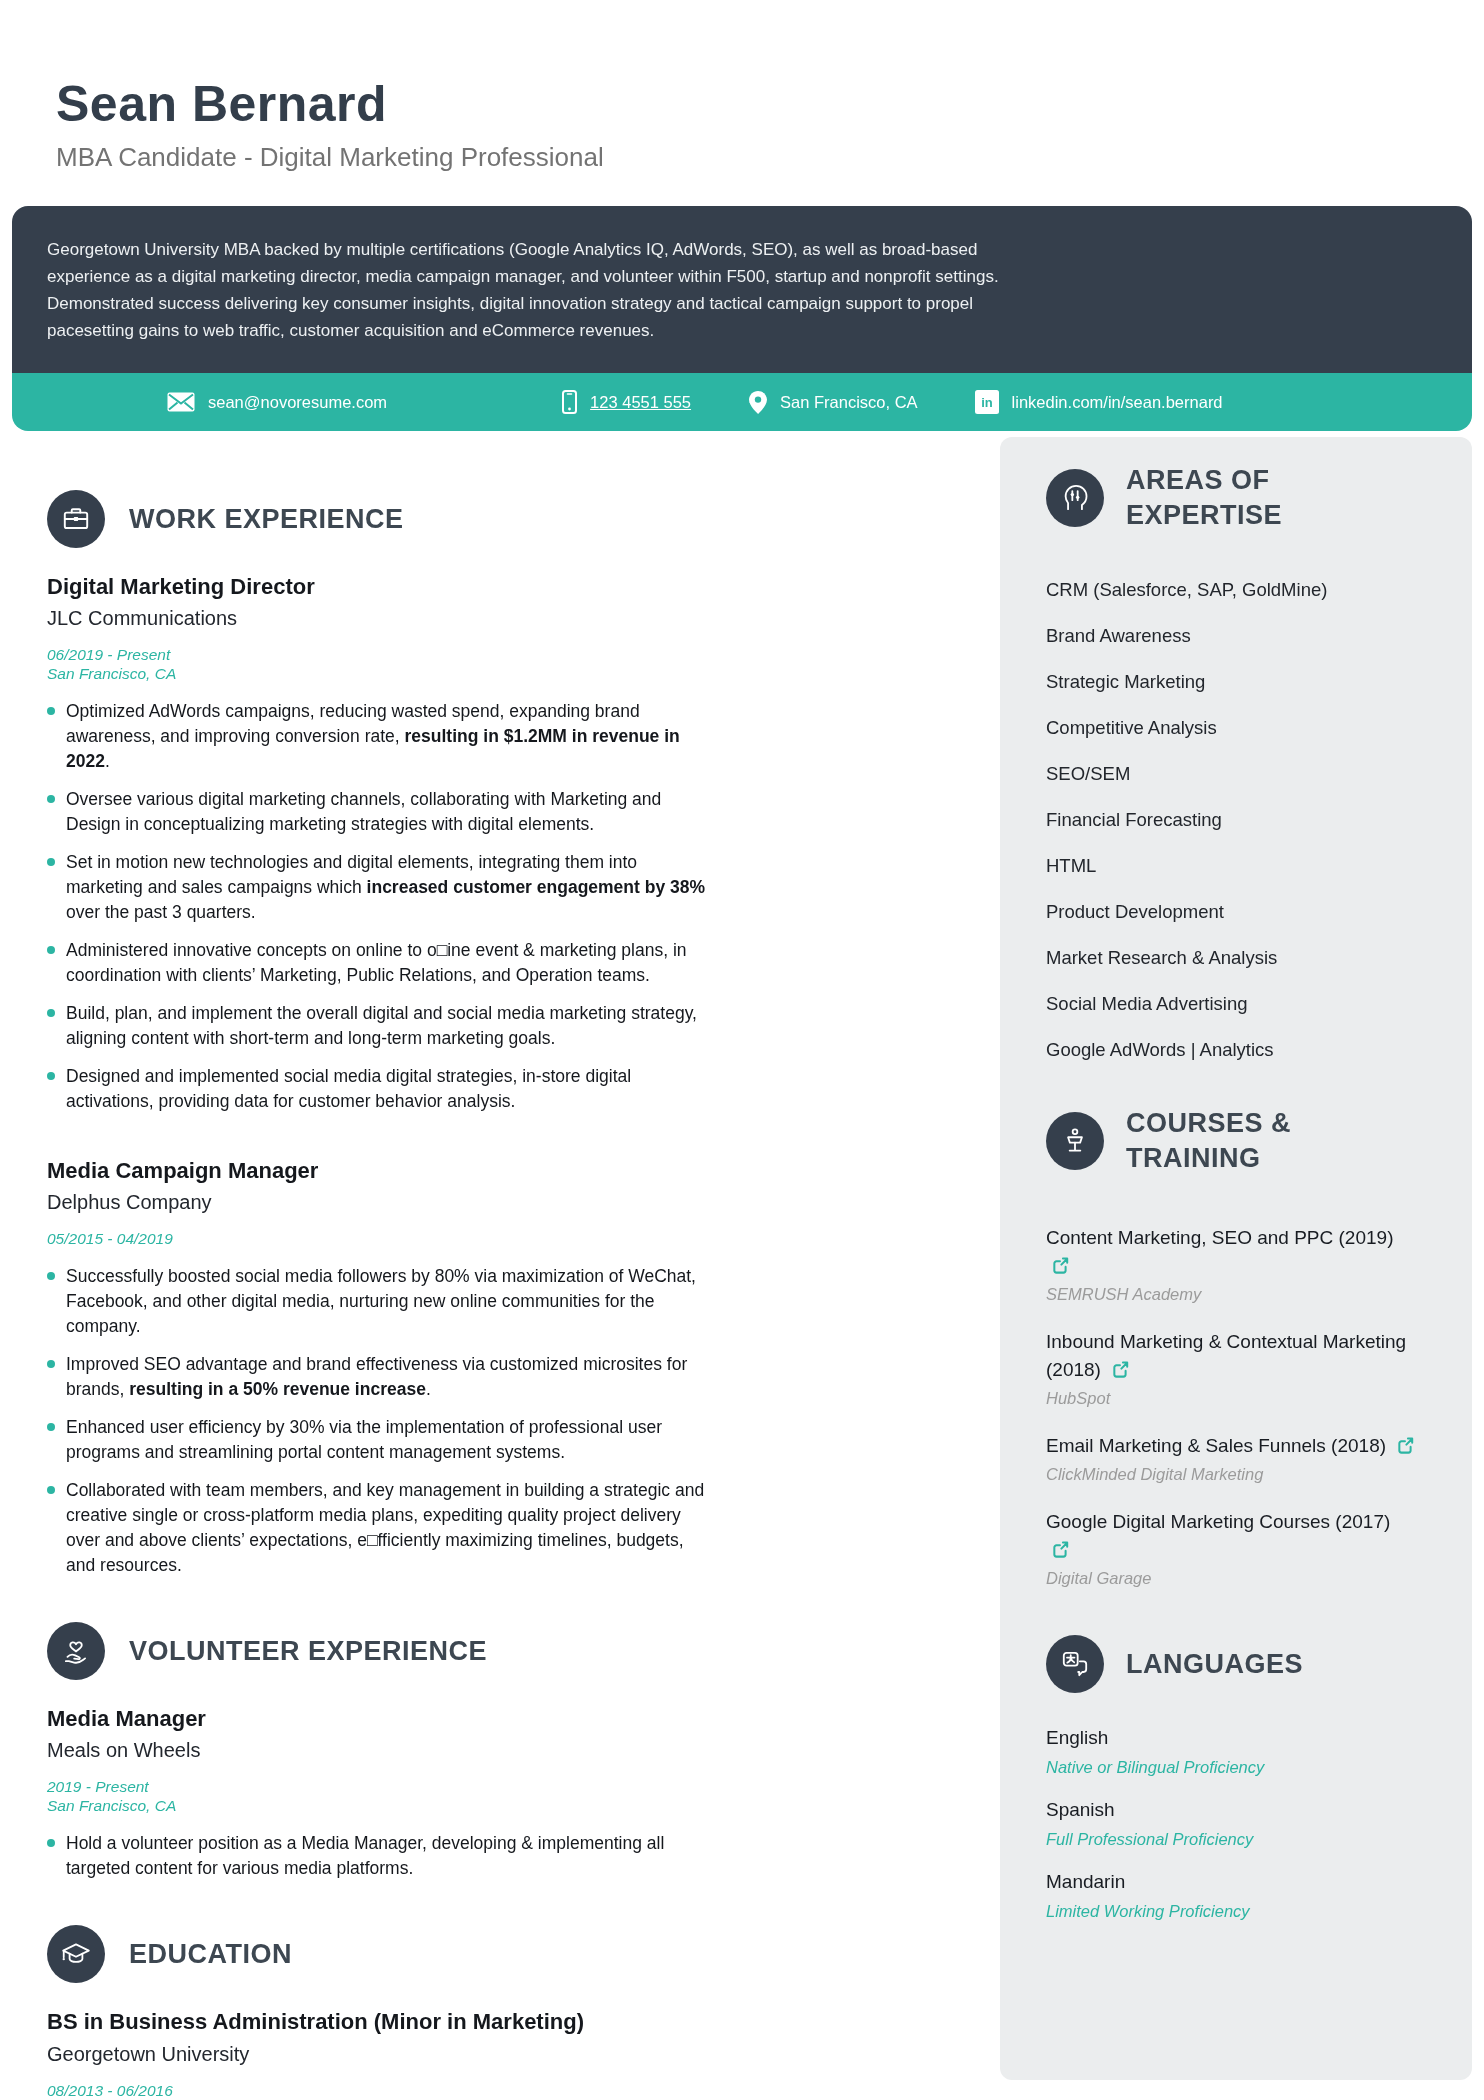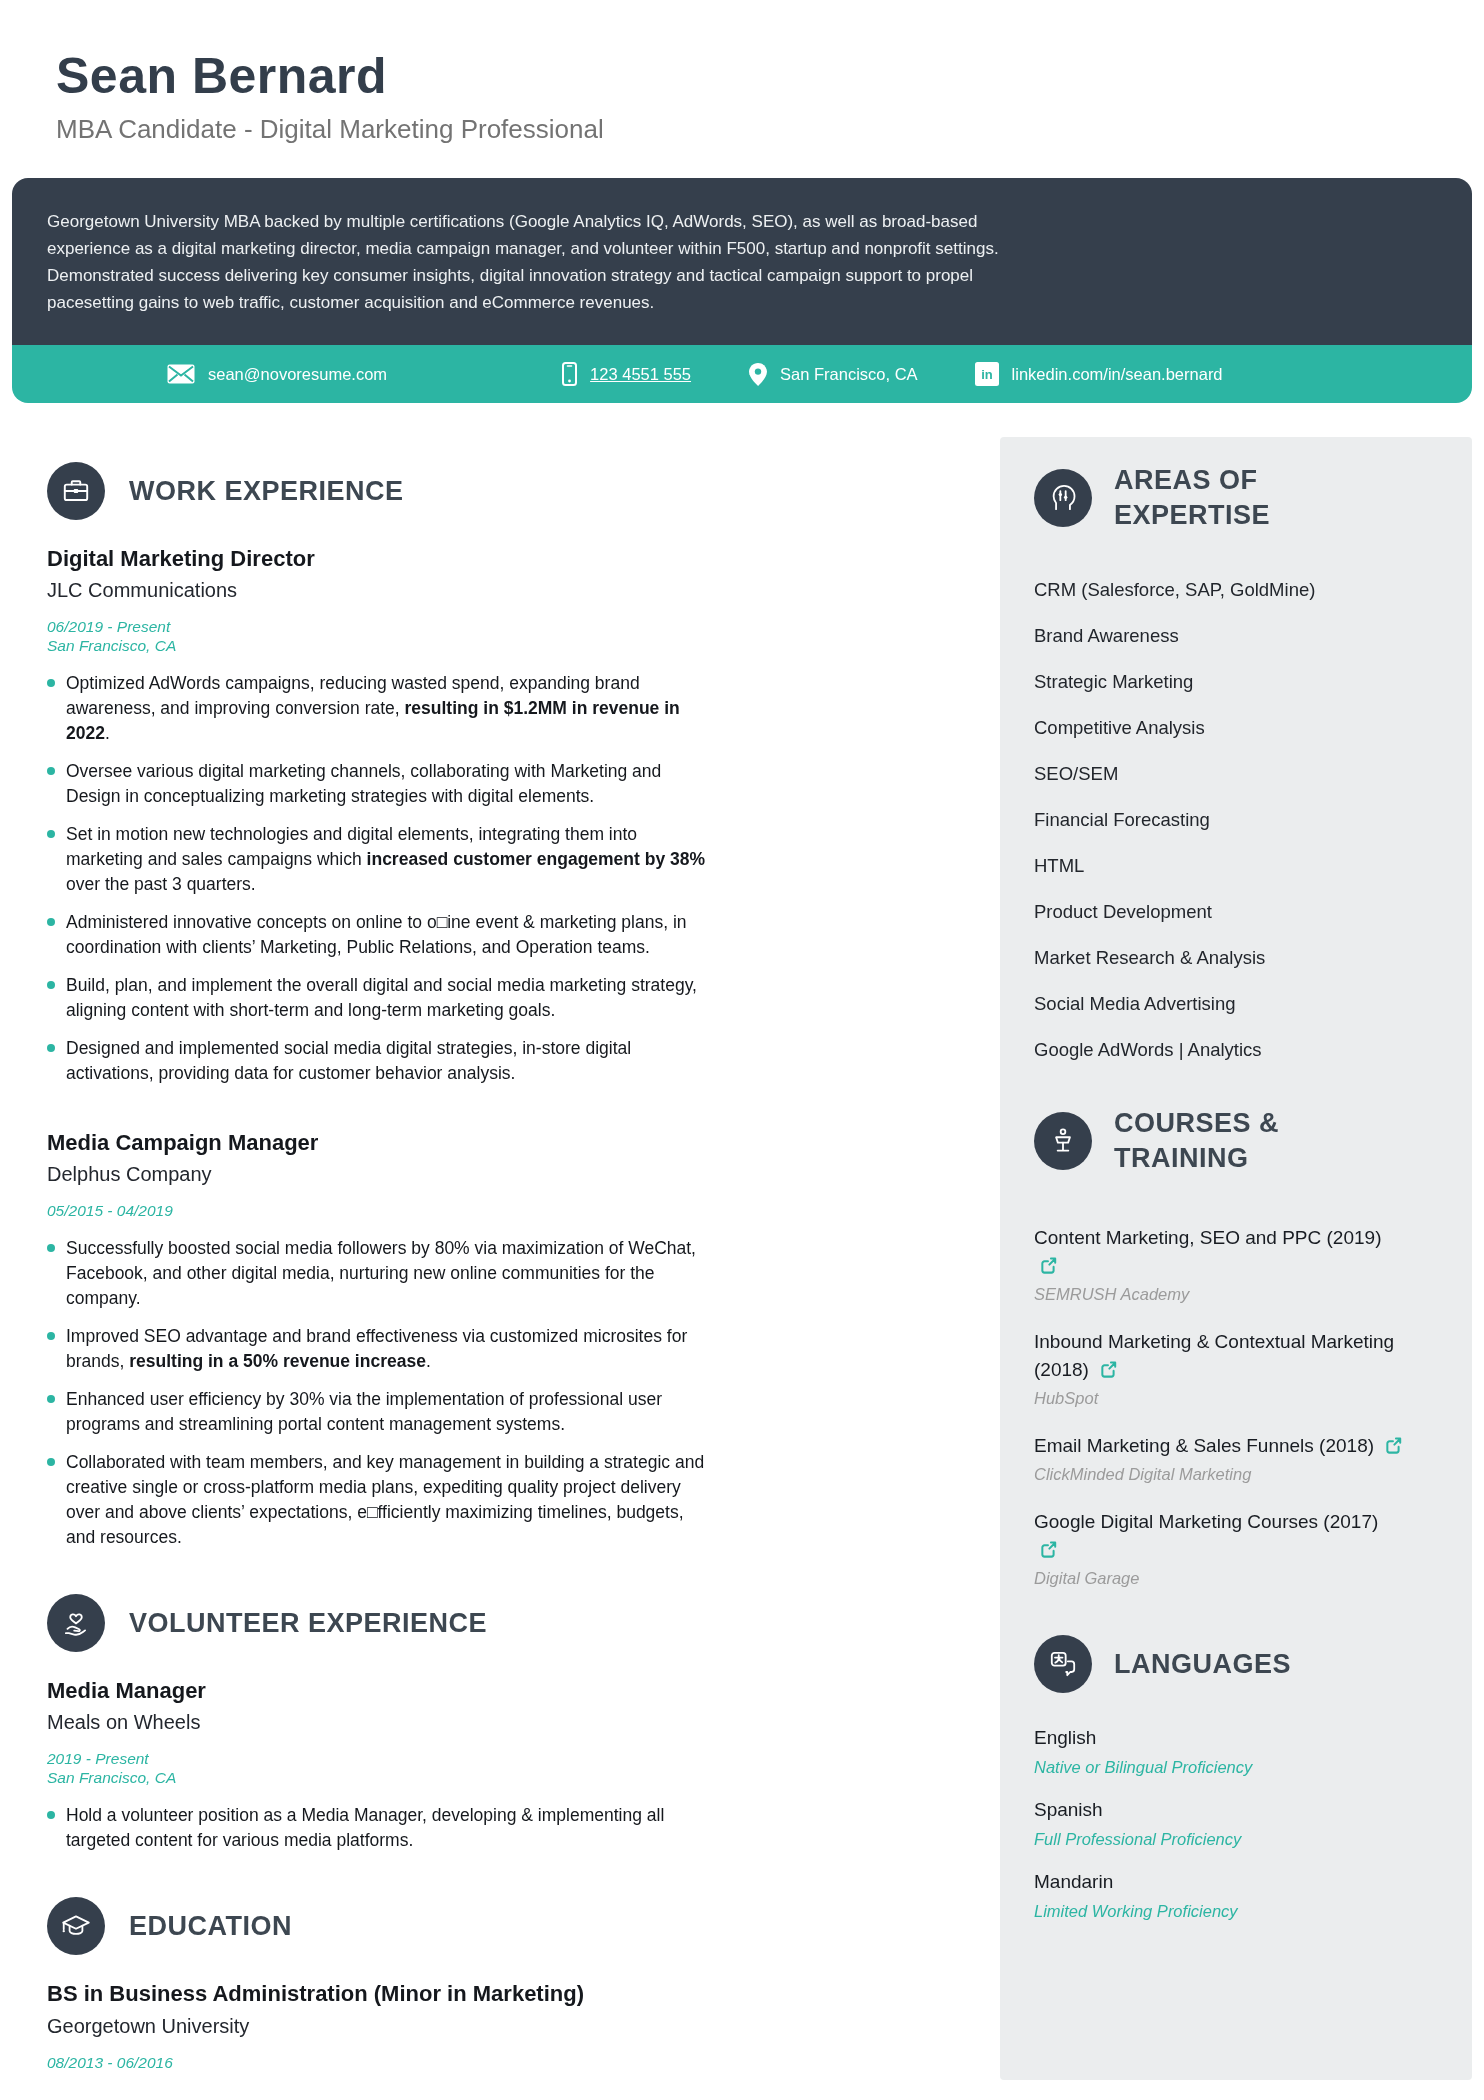--- a/index.html
+++ b/index.html
@@ -1,20 +1,20 @@
 <!DOCTYPE html>
 <html><head>
 <meta charset="utf-8">
 <style>
   html,body{margin:0;padding:0;background:#ffffff;}
   .page{position:relative;width:1484px;height:2100px;background:#fff;overflow:hidden;
         font-family:"Liberation Sans","DejaVu Sans",sans-serif;color:#16191E;}
 
   
-  .hdr{padding:50px 0 0 56px;}
+  .hdr{padding:78px 0 0 56px;}
   .hdr h1{margin:0;font-size:50px;line-height:52px;font-weight:600;color:#333E4B;letter-spacing:.5px;}
   .hdr .subtitle{margin-top:12px;font-size:26px;line-height:30px;color:#737373;}
 
   
   .summary-card{margin:34px 12px 0;border-radius:16px;overflow:hidden;}
   .summary{margin:0;background:#353F4C;color:#EDF0F2;font-size:17px;line-height:27px;
            padding:30px 40px 29px 35px;box-sizing:border-box;}
   .summary p{margin:0;max-width:992px;}
   .contact-bar{background:#2CB5A3;height:58px;display:flex;align-items:center;color:#fff;font-size:16.5px;}
   .contact-item{display:flex;align-items:center;gap:13px;white-space:nowrap;}
@@ -42,21 +42,21 @@
   ul.bullets li::before{content:"";position:absolute;left:0;top:8px;width:8px;height:8px;
                 border-radius:50%;background:#2CB5A3;}
   ul.bullets b{font-weight:bold;}
 
   .edu-degree{margin:0;font-size:22px;line-height:26px;font-weight:bold;color:#15181D;}
   .edu-school{margin-top:6px;font-size:20px;line-height:26px;color:#23272E;}
   .edu-dates{margin-top:14px;font-size:15.5px;line-height:19px;font-style:italic;color:#2CB5A3;}
 
   
   .sidebar{position:absolute;left:1000px;top:437px;width:472px;height:1643px;background:#EBEDEE;
-           border-radius:4px;padding:26px 28px 0 34px;box-sizing:border-box;}
+           border-radius:12px;padding:26px 28px 0 46px;box-sizing:border-box;}
   .s-head{display:flex;align-items:center;gap:22px;}
   .s-head h2{max-width:255px;}
   .s-section + .s-section{margin-top:45px;}
 
   ul.exp-list{list-style:none;margin:46px 0 0;padding:0;}
   ul.exp-list li{font-size:18.5px;line-height:22px;color:#22262C;margin-bottom:24px;}
 
   .courses-list{margin-top:48px;}
   .course{margin-bottom:22px;}
   .course-name{max-width:372px;font-size:19px;line-height:28px;color:#181C22;}

